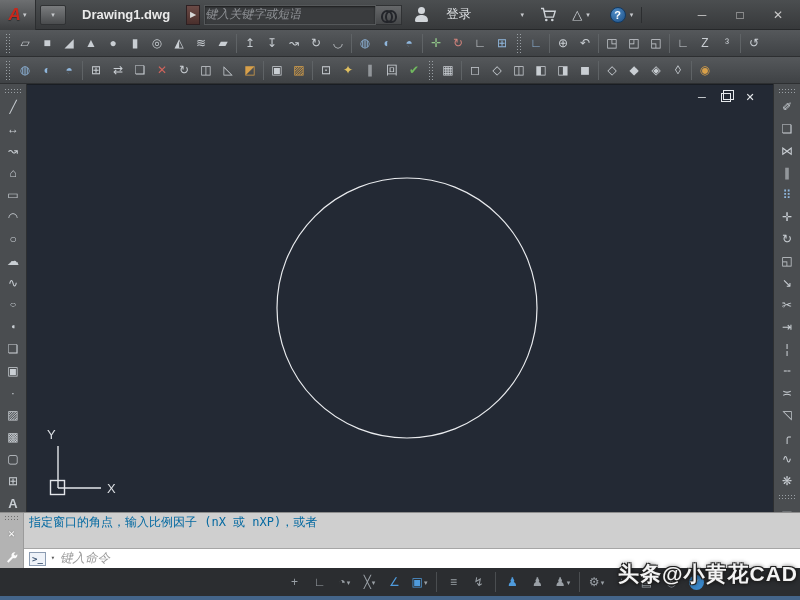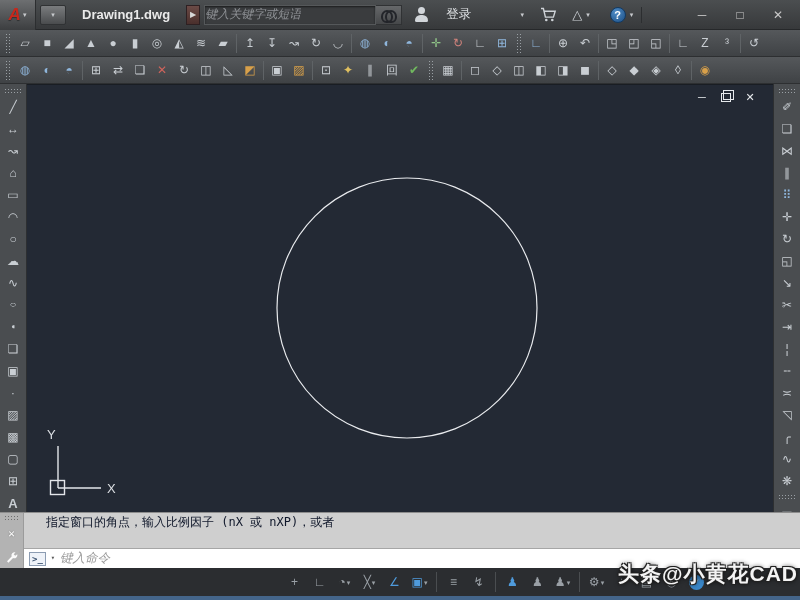--- a/index.html
+++ b/index.html
@@ -60,21 +60,21 @@
   .restore::before{content:"";position:absolute;right:-4px;top:-4px;width:9px;height:8px;border:1px solid #e6e9ec;z-index:-1;}
   .ucs{position:absolute;left:10px;bottom:6px;}
 
   
   .cmdpanel{height:56px;flex:none;display:flex;background:#cfcfcf;border-top:1px solid #8d8d8d;font-family:"DejaVu Sans Mono",monospace;}
   .cmdstrip{width:24px;flex:none;background:#b3b3b3;border-right:1px solid #9b9b9b;display:flex;flex-direction:column;align-items:center;gap:5px;padding-top:2px;}
   .cstrip-grip{width:16px;height:7px;background-image:radial-gradient(circle,#6d6d6d 34%,transparent 36%);background-size:3px 3px;cursor:grab;}
   .cclose{color:#fdfdfd;font-size:11px;font-weight:bold;cursor:pointer;text-shadow:0 0 2px #00000055;}
   .cwrench{cursor:pointer;display:flex;margin-top:6px;}
   .cmdbody{flex:1;display:flex;flex-direction:column;min-width:0;}
-  .cmdhist{flex:1;padding:2px 22px 0;font-size:12px;line-height:14px;color:#0f172a;white-space:nowrap;overflow:hidden;}
+  .cmdhist{flex:1;padding:2px 5px 0;font-size:12px;line-height:14px;color:#0369a1;white-space:nowrap;overflow:hidden;}
   .cmdinput{height:20px;flex:none;background:#ffffff;border-top:1px solid #a6a6a6;display:flex;align-items:center;gap:5px;padding-left:5px;}
   .cchip{flex:none;border:1px solid #8c9cb2;background:#eef2f8;color:#39506e;font-size:9px;font-weight:bold;height:14px;line-height:12px;padding:0 2px;cursor:pointer;}
   .caret.dark{color:#5a5a5a;cursor:pointer;}
   .cplaceholder{color:#9b9b9b;font-style:italic;font-size:12.5px;cursor:text;}
 
   
   .statusbar{height:32px;flex:none;background:#2b2d30;border-bottom:4px solid #44658a;display:flex;align-items:center;gap:2px;padding-left:283px;overflow:hidden;}
   .statusbar .ticon{width:23px;height:24px;}
   .statusbar .glyph{color:#9aa0a6;}
   .statusbar .tsep{height:20px;background:#1e2022;border-right:1px solid #4a4d50;margin:0 3px;}

